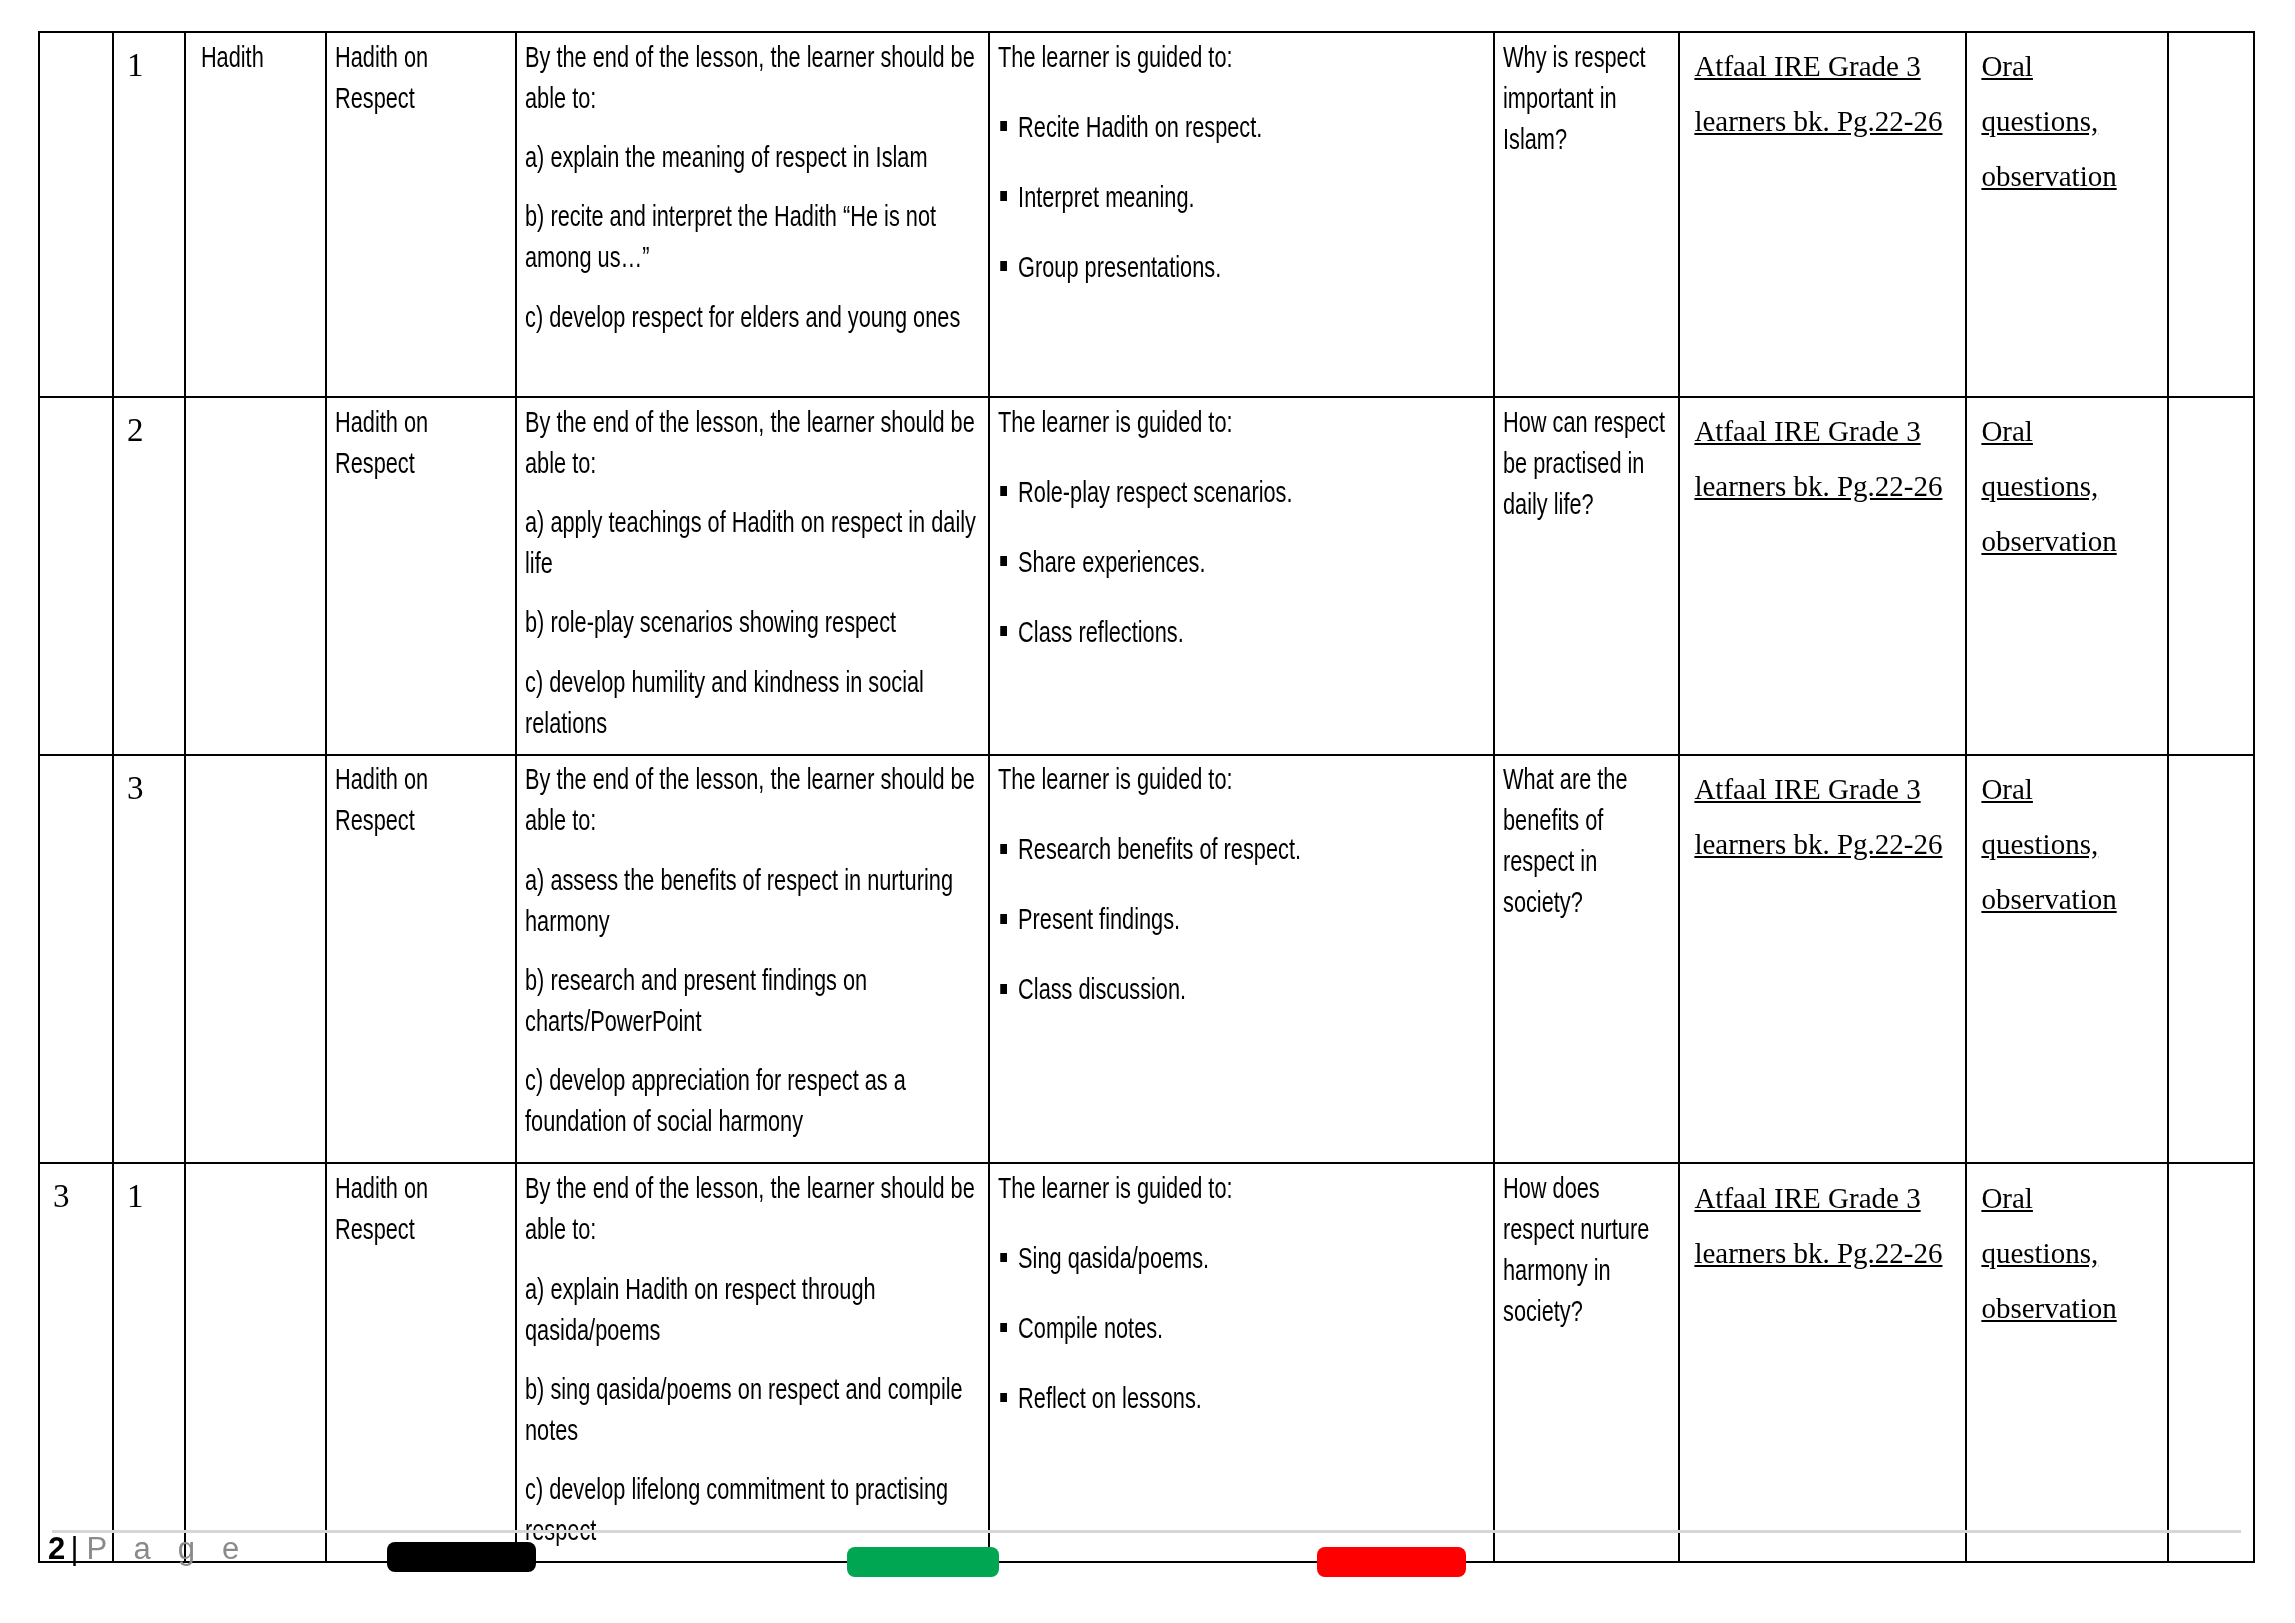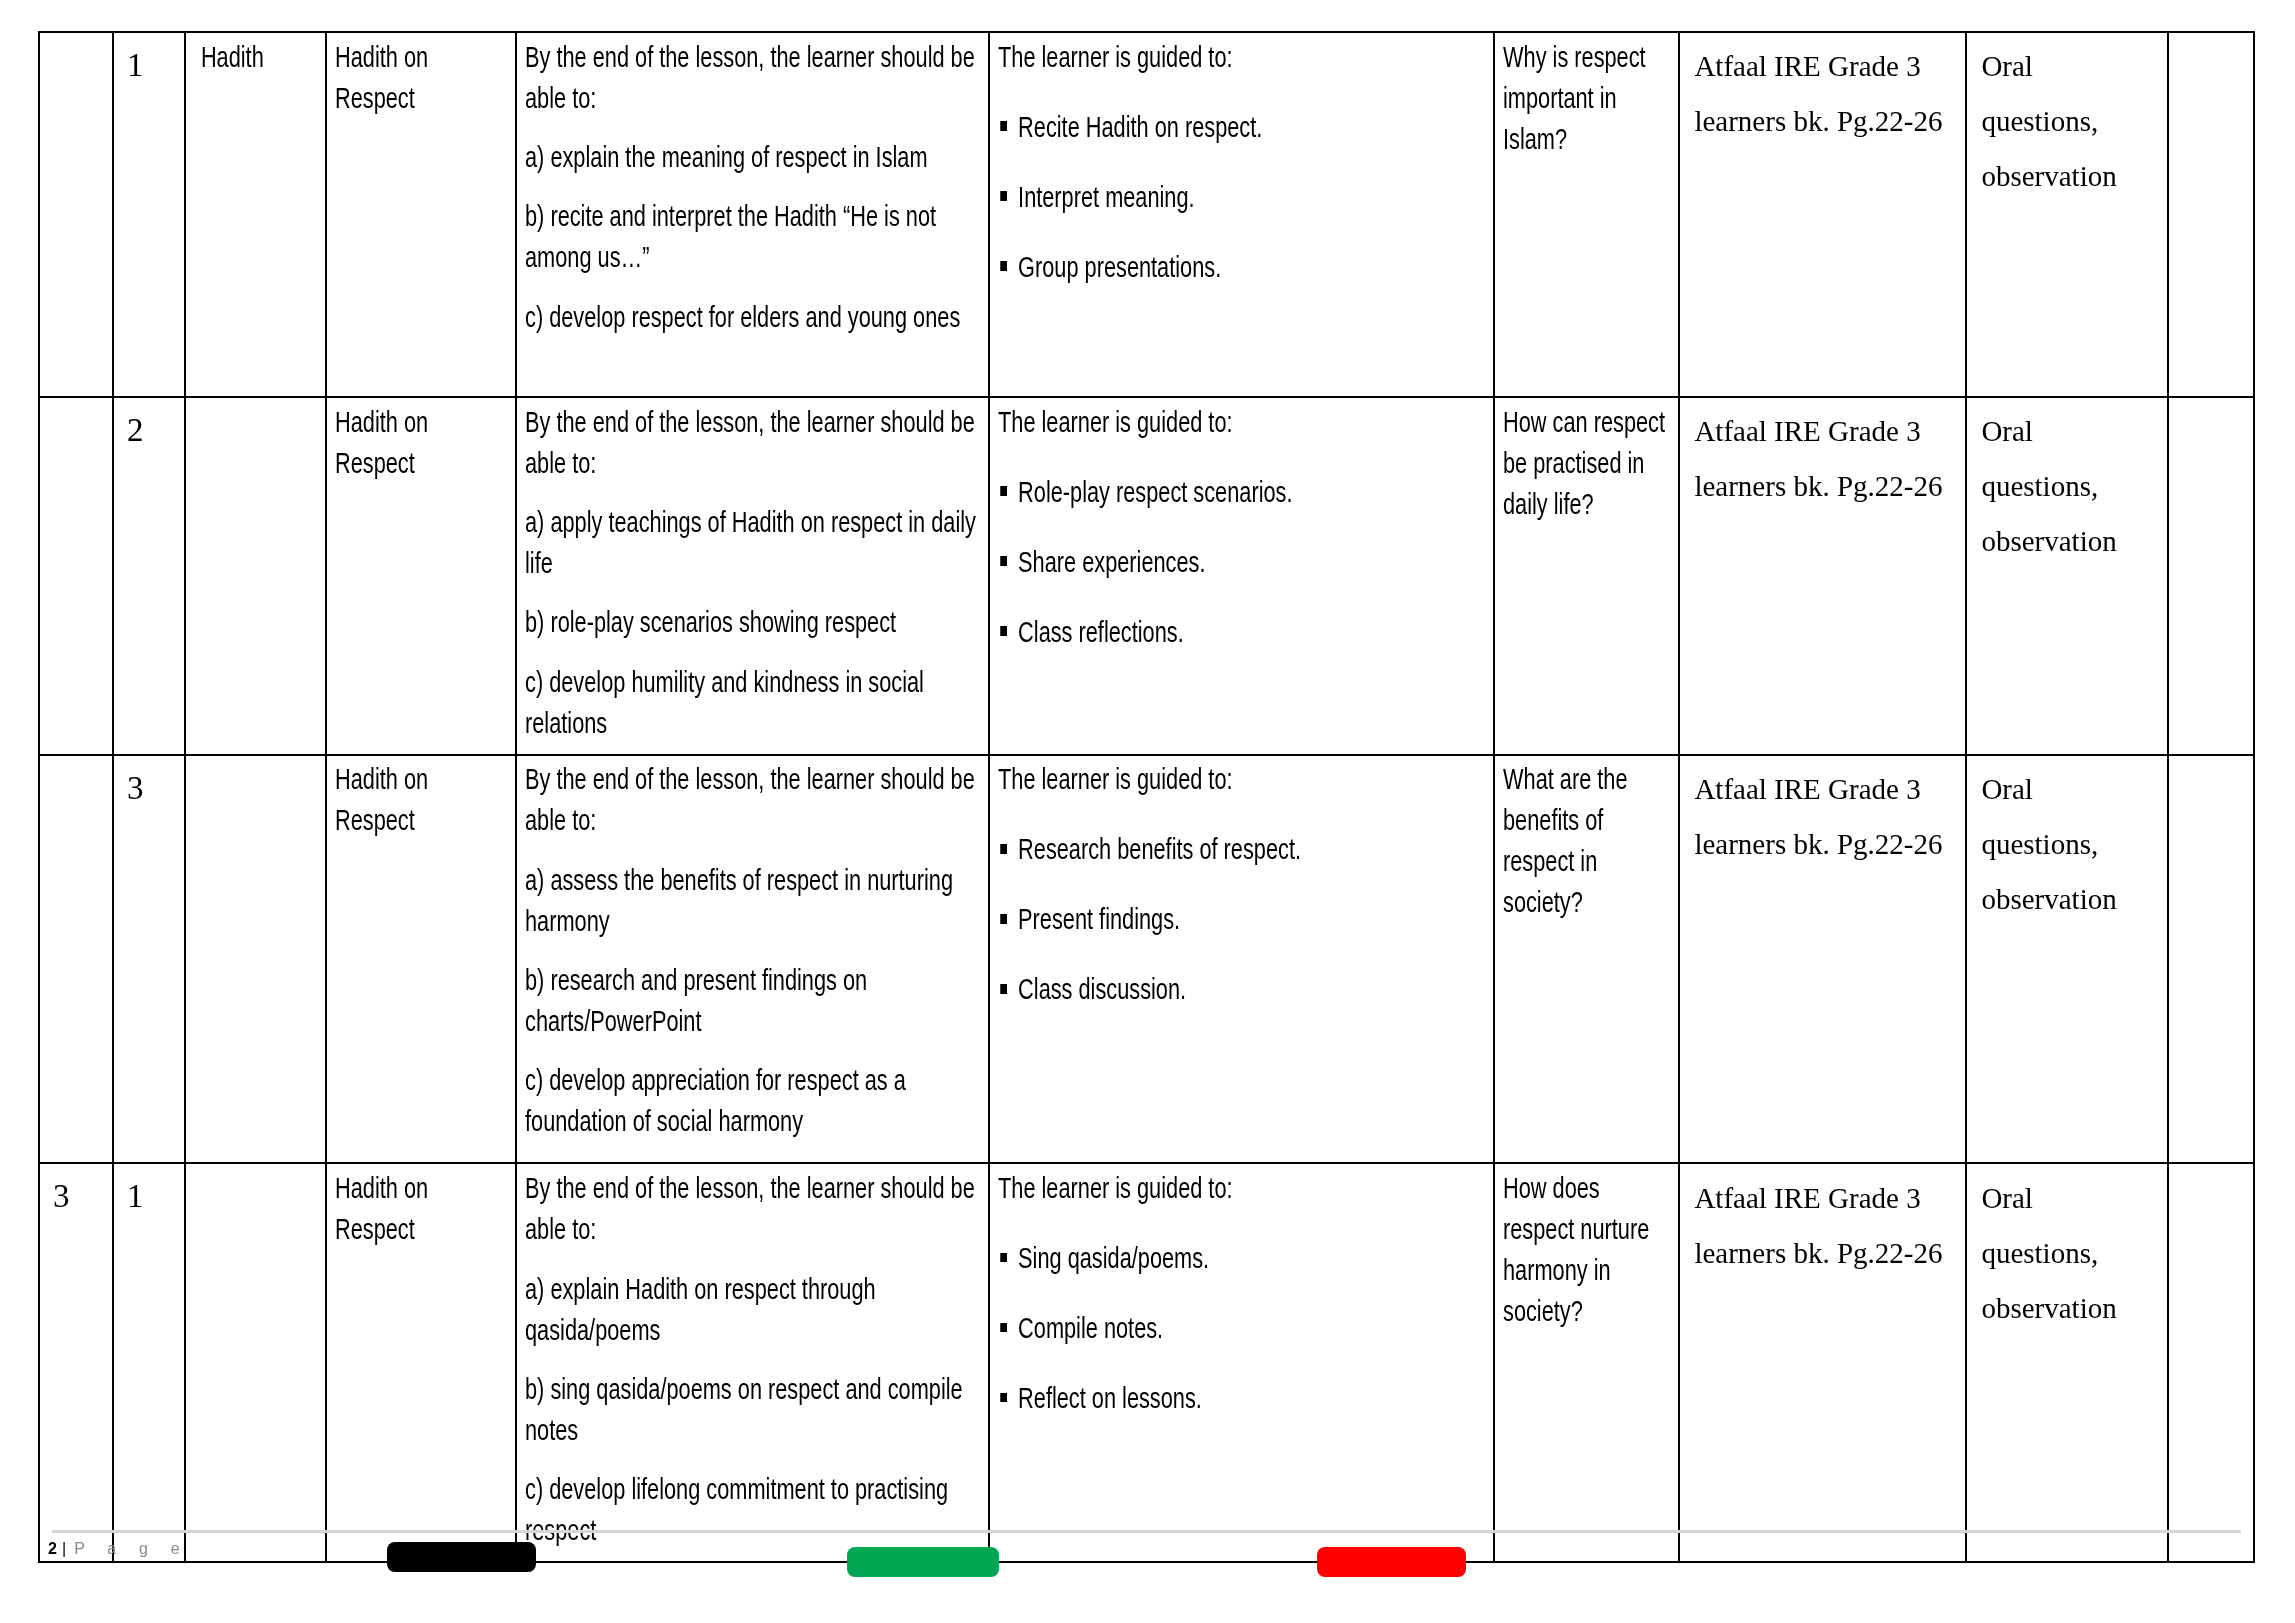--- a/index.html
+++ b/index.html
@@ -27,25 +27,25 @@
   .cnd p{margin:0;}
   .cnd p.item{margin-top:18.3px;}
   .bullet{display:flex;margin-top:29px;}
   .sq{width:9.8px;height:9.8px;background:#000;flex:none;margin:14.4px 14.4px 0 2.6px;}
   .num{
     font-family:"Liberation Serif","DejaVu Serif",serif;
     font-size:33px;line-height:38px;padding:9.2px 0 0 5.2px;
   }
   .serif{
     font-family:"Liberation Serif","DejaVu Serif",serif;
-    font-size:29px;line-height:55px;padding:2.6px 2.6px 0 6.5px;
+    font-size:29px;line-height:55px;padding:2.6px 2.6px 0 6.5px;text-decoration:underline;
   }
   
   .footer-line{position:absolute;left:52px;top:1530px;width:2189px;height:3.3px;}
-  .pagefield{position:absolute;left:48px;top:1534px;font-size:16px;line-height:29px;white-space:nowrap;}
+  .pagefield{position:absolute;left:48px;top:1534px;font-size:31px;line-height:29px;white-space:nowrap;}
   .pagefield .pn{font-weight:700;color:#000;}
   .pagefield .pipe{font-weight:400;color:#000;margin:0 7.9px 0 5.2px;}
   .pagefield .plabel{color:#8a8a8a;letter-spacing:9.2px;}
   .bar{position:absolute;height:30px;border-radius:7.9px;}
   .bar.b1{left:387px;top:1542px;width:149px;}
   .bar.b2{left:847px;top:1547px;width:152px;}
   .bar.b3{left:1317px;top:1547px;width:149px;}
 </style>
 </head>
 <body>

